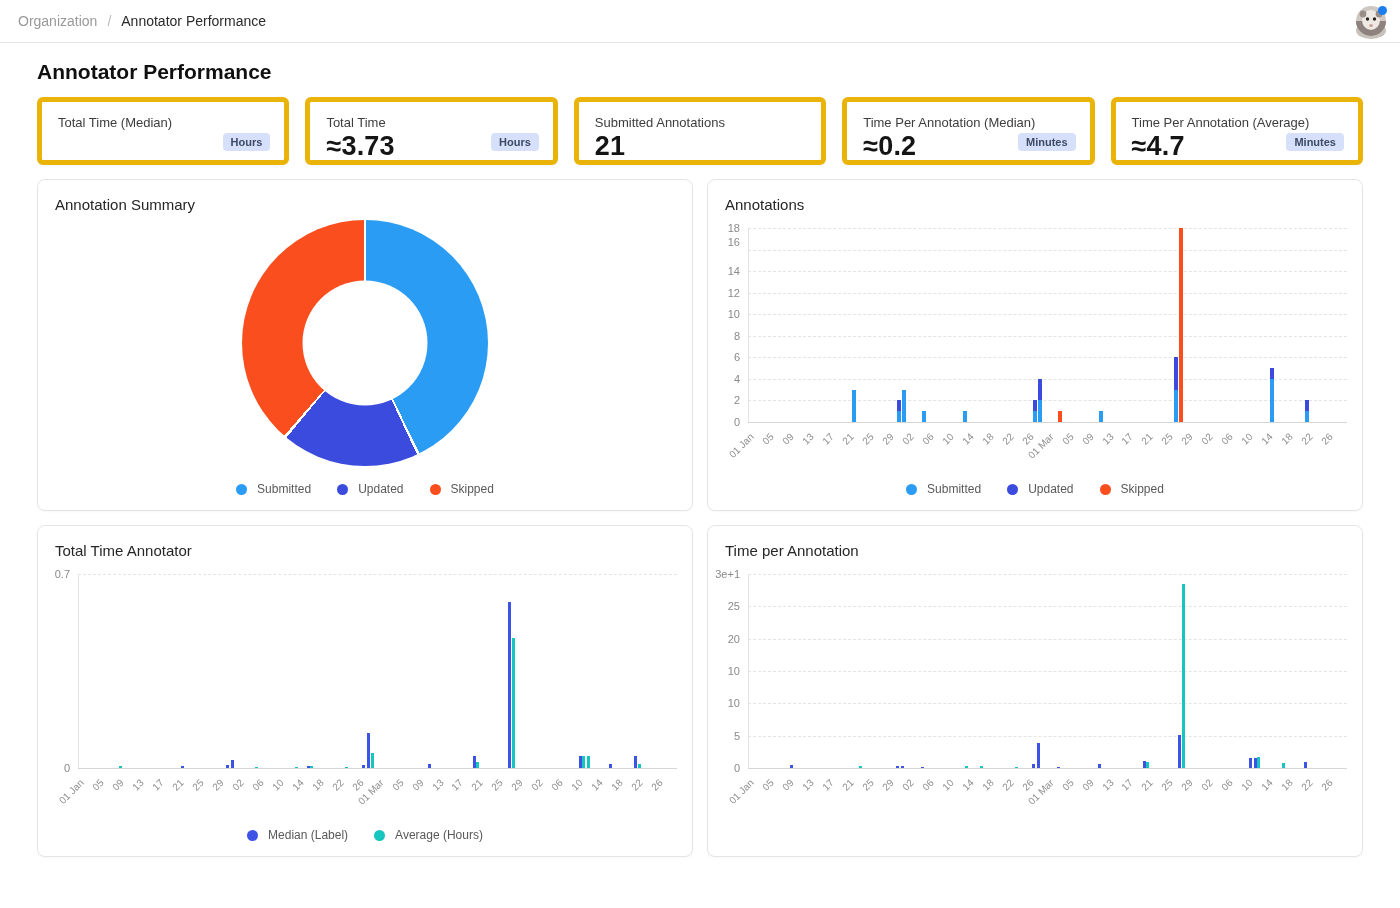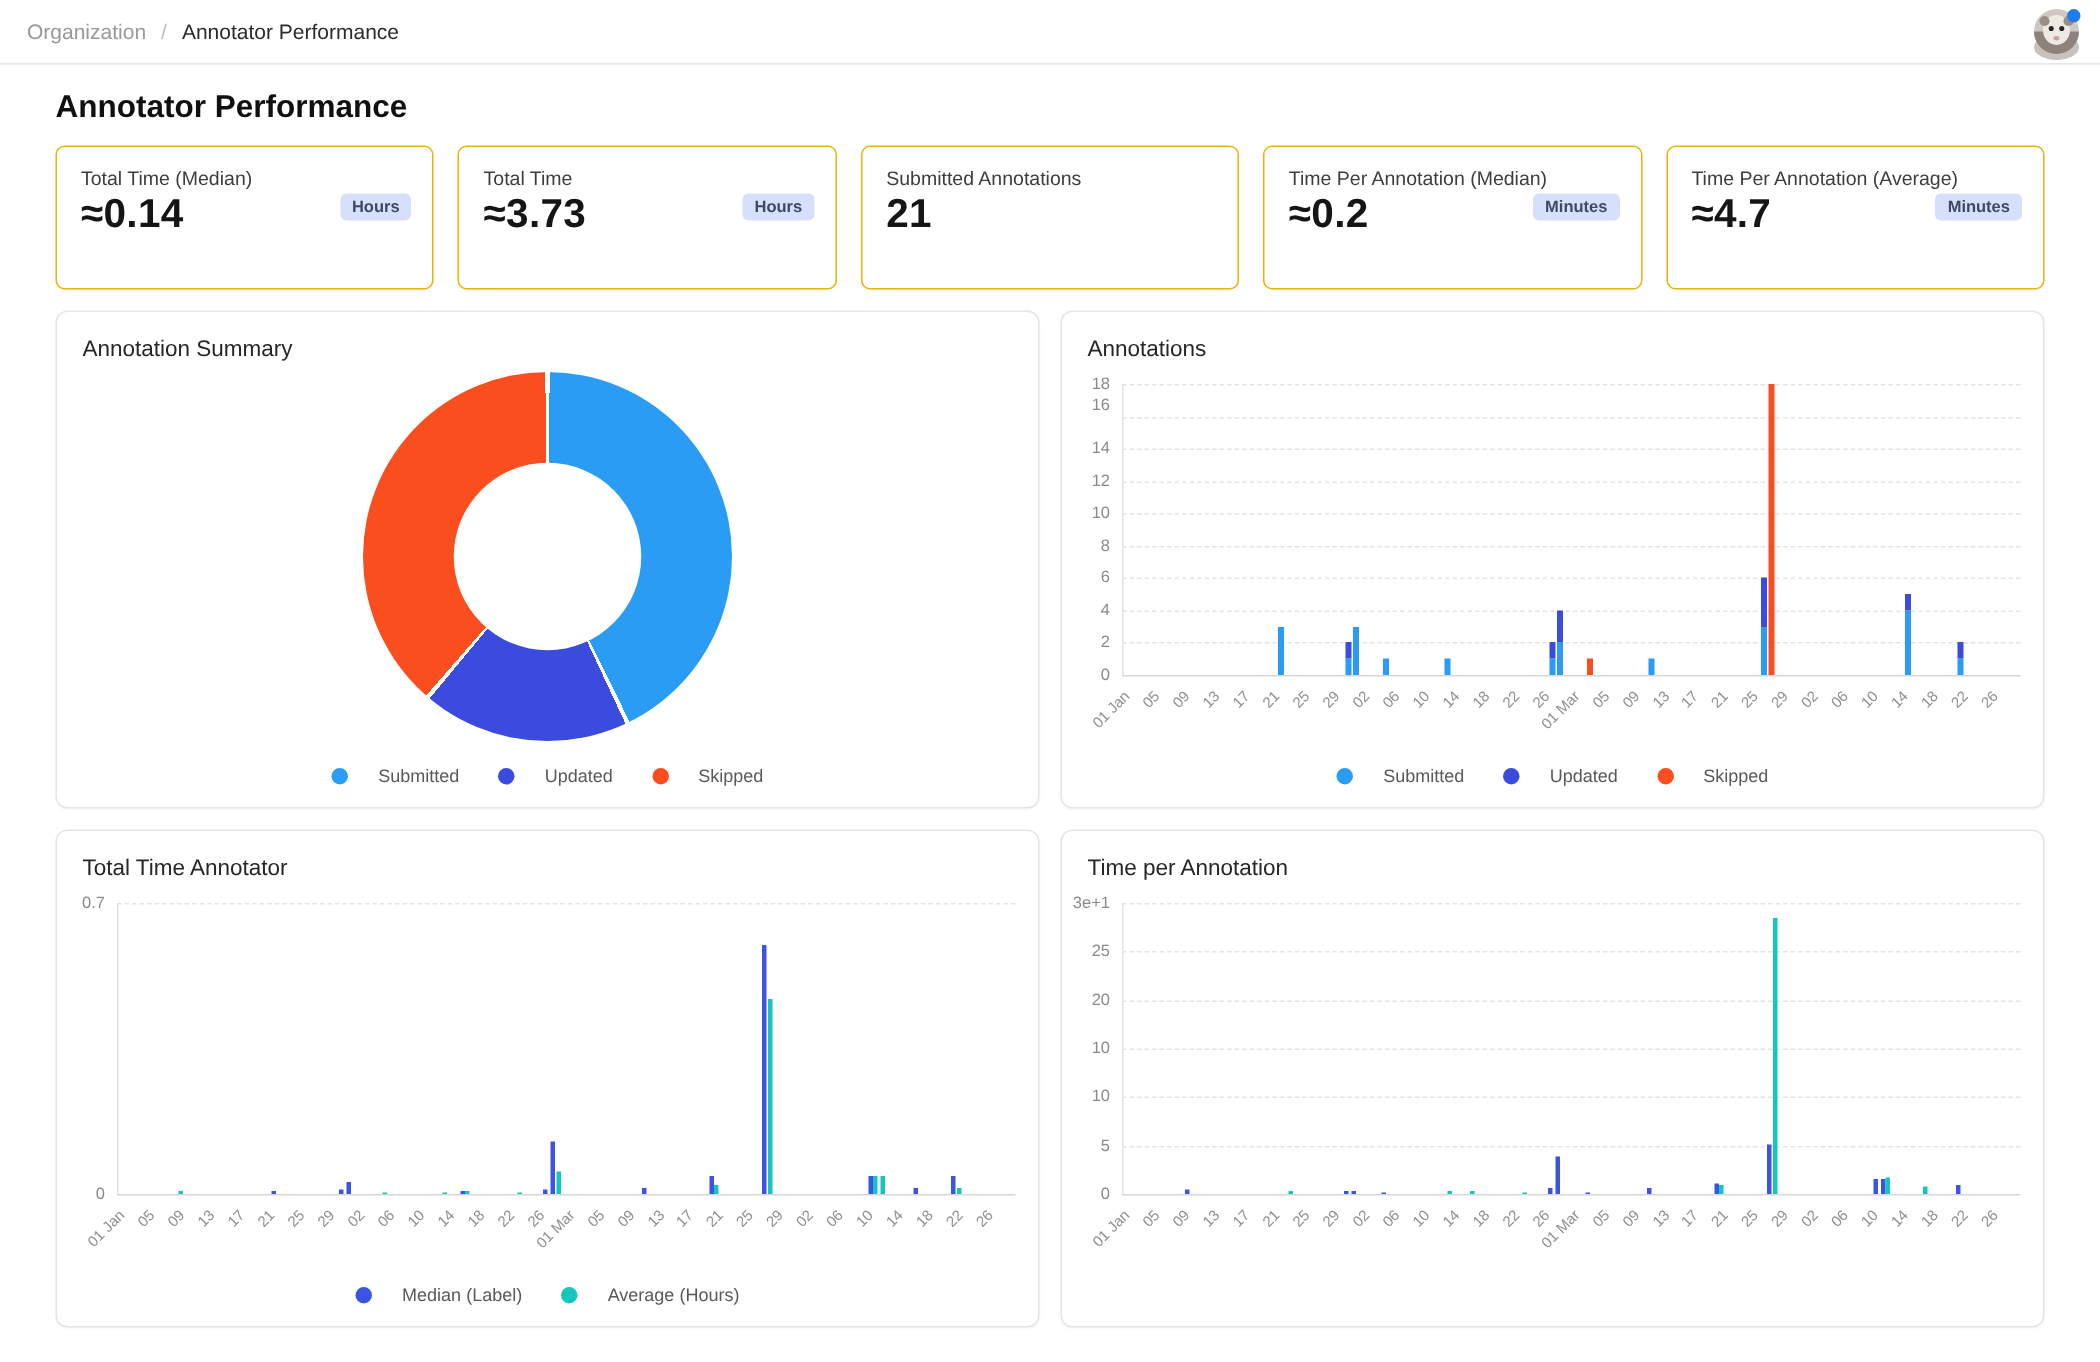--- a/index.html
+++ b/index.html
@@ -19,40 +19,40 @@
   .avatar-wrap { margin-left:auto; margin-right:14px; position:relative; width:30px; height:30px; cursor:pointer; }
   .avatar { width:30px; height:30px; border-radius:50%; overflow:hidden; background:#c9c2bc; }
   .avatar-dot { position:absolute; top:0px; right:-1px; width:9px; height:9px; border-radius:50%; background:#1c7df0; }
 
   
   .main { padding:0 37px; }
   .page-title { font-size:21px; font-weight:700; color:#101010; margin:17px 0 13px; }
 
   
   .stats-row { display:grid; grid-template-columns:repeat(5,1fr); gap:16px; }
-  .stat-card { position:relative; height:96px; border:1px solid #eab308; border-radius:6px; background:#fff; padding:13px 16px; box-shadow:0 1px 2px rgba(0,0,0,.03); }
+  .stat-card { position:relative; height:68px; border:5px solid #eab308; border-radius:6px; background:#fff; padding:13px 16px; box-shadow:0 1px 2px rgba(0,0,0,.03); }
   .stat-label { font-size:13px; color:#3d3d3d; }
   .stat-value { font-size:27px; font-weight:700; color:#151515; margin-top:1px; letter-spacing:.2px; }
   .badge { position:absolute; right:14px; top:31px; background:#d7e0fa; color:#3c4a66; font-size:11px; font-weight:700; padding:3px 8px; border-radius:4px; }
 
   
   .charts-grid { display:grid; grid-template-columns:1fr 1fr; gap:14px; margin-top:14px; }
   .chart-card { position:relative; height:332px; border:1px solid #e5e5e5; border-radius:8px; background:#fff; box-shadow:0 1px 2px rgba(0,0,0,.03); }
   .chart-title { position:absolute; left:17px; top:16px; font-size:15px; font-weight:500; color:#262626; }
 
   .plot { position:absolute; left:40px; right:15px; top:48px; bottom:88px; }
   .vaxis { position:absolute; left:0; top:0; bottom:0; width:1px; background:#e3e3e3; }
   .gridline { position:absolute; left:0; right:0; height:0; border-top:1px dashed #e4e4e4; }
   .gridline.solid { border-top:1px solid #d6d6d6; }
   .ytick { position:absolute; left:-8px; transform:translate(-100%,-50%); font-size:11px; color:#8a8a8a; }
   .xtick { position:absolute; font-size:10px; color:#8f8f8f; white-space:nowrap; transform:translateX(-100%) rotate(-45deg); transform-origin:100% 0; }
   .bar { position:absolute; }
 
   .legend { position:absolute; left:0; right:0; bottom:14px; display:flex; justify-content:center; gap:26px; }
-  .legend-item { display:flex; align-items:center; gap:20px; cursor:pointer; }
+  .legend-item { display:flex; align-items:center; gap:10px; cursor:pointer; }
   .legend-dot { width:11px; height:11px; border-radius:50%; }
   .legend-label { font-size:12px; color:#595959; }
 
   
   .donut-wrap { position:absolute; left:0; right:0; top:40px; display:flex; justify-content:center; }
   .donut { width:246px; height:246px; border-radius:50%; position:relative; }
   .donut-hole { position:absolute; left:50%; top:50%; width:125px; height:125px; border-radius:50%; background:#fff; transform:translate(-50%,-50%); }
 </style>
 </head>
 <body>
@@ -79,21 +79,20 @@
     <span class="avatar-dot"></span>
   </div>
 </div>
 
 <div class="main">
   <h1 class="page-title">Annotator Performance</h1>
 
   <div class="stats-row">
     <div class="stat-card">
       <div class="stat-label">Total Time (Median)</div>
-      <div class="stat-value">≈0.14</div>
       <span class="badge">Hours</span>
     </div>
     <div class="stat-card">
       <div class="stat-label">Total Time</div>
       <div class="stat-value">≈3.73</div>
       <span class="badge">Hours</span>
     </div>
     <div class="stat-card">
       <div class="stat-label">Submitted Annotations</div>
       <div class="stat-value">21</div>

